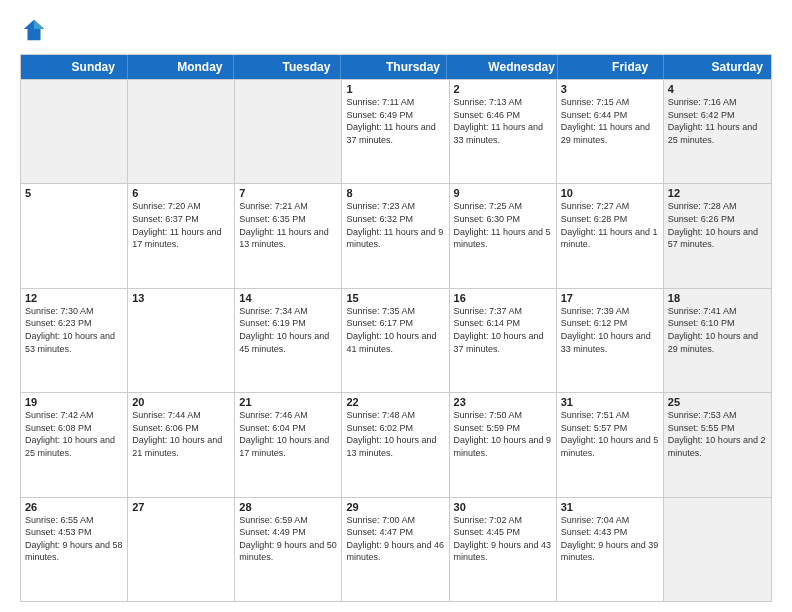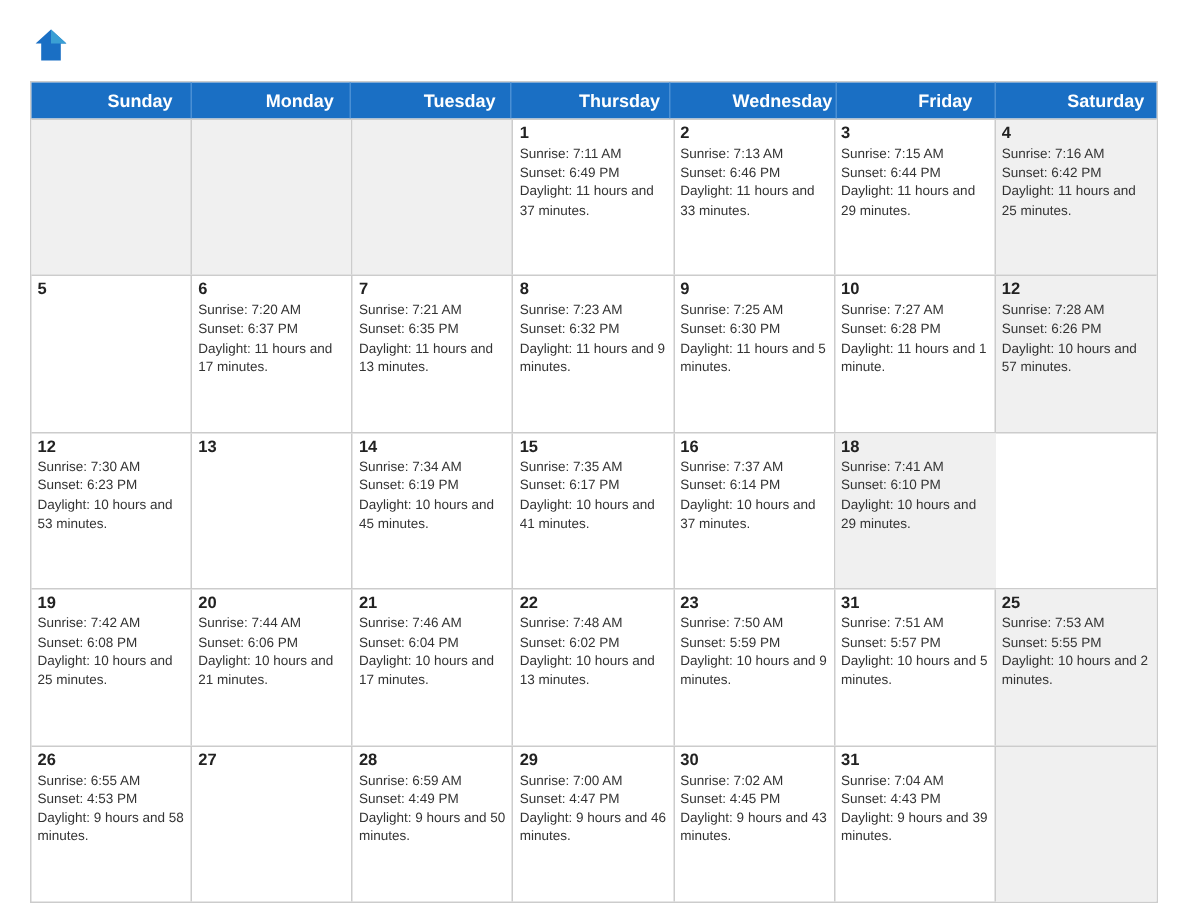--- a/index.html
+++ b/index.html
@@ -240,20 +240,26 @@
             <div class="cell-info">Sunrise: 7:35 AM
 Sunset: 6:17 PM
 Daylight: 10 hours and 41 minutes.</div>
           </div>
           <div class="cal-cell">
             <span class="day-num">16</span>
             <div class="cell-info">Sunrise: 7:37 AM
 Sunset: 6:14 PM
 Daylight: 10 hours and 37 minutes.</div>
           </div>
+          <div class="cal-cell">
+            <span class="day-num">17</span>
+            <div class="cell-info">Sunrise: 7:39 AM
+Sunset: 6:12 PM
+Daylight: 10 hours and 33 minutes.</div>
+          </div>
           <div class="cal-cell shaded">
             <span class="day-num">18</span>
             <div class="cell-info">Sunrise: 7:41 AM
 Sunset: 6:10 PM
 Daylight: 10 hours and 29 minutes.</div>
           </div>
         </div>
         <div class="cal-row">
           <div class="cal-cell">
             <span class="day-num">19</span>

